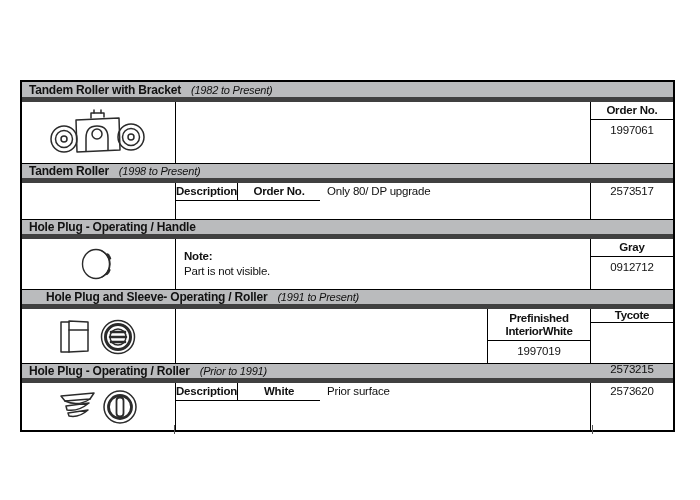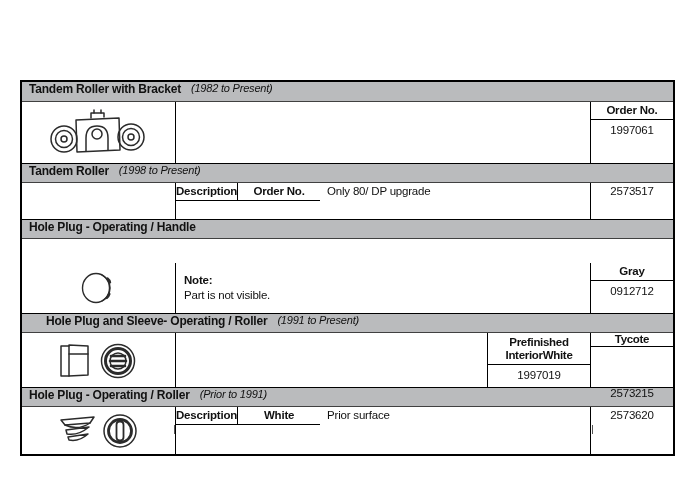--- a/index.html
+++ b/index.html
@@ -8,22 +8,22 @@
   .stage { position:relative; width:700px; height:500px; background:#fff; overflow:hidden; }
 
   .parts-table {
     position:absolute; left:20px; top:80px; width:655px;
     border:2px solid #000; background:#fff;
   }
 
   
   .sec-header {
     height:20px; background:#babbbd;
-    border-bottom:1px solid #404040;
-    display:flex; padding-left:7px;
+    border-bottom:5px solid #404040;
+    display:flex; align-items:center; padding-left:7px;
     letter-spacing:-0.2px; white-space:nowrap; overflow:hidden;
   }
   .sec-header + * { border-top:none; }
   .sec-header:not(:first-child) { border-top:1px solid #000; }
   .sec-title { font-weight:bold; font-size:12px; }
   .sec-date { font-style:italic; font-size:11px; margin-left:10px; }
 
   .flexrow { display:flex; align-items:stretch; }
 
   .img-cell { width:154px; border-right:1px solid #000; display:flex; align-items:center; justify-content:center; }
@@ -41,21 +41,21 @@
   .tr-r1 { display:flex; height:18px; border-bottom:1px solid #000; }
   .tr-r2 { display:flex; flex:1; }
   .desc-head { flex:1; border-right:1px solid #000; font-weight:bold; font-size:11.5px; text-align:center; line-height:17px; letter-spacing:-0.2px; }
   .desc-val  { flex:1; border-right:1px solid #000; font-size:11.5px; text-align:left; padding:2px 0 0 7px; letter-spacing:-0.2px; }
   .num-head  { width:82px; font-weight:bold; font-size:11.5px; text-align:center; line-height:17px; letter-spacing:-0.2px; }
   .num-val   { width:82px; font-size:11.5px; text-align:center; padding-top:2px; letter-spacing:-0.2px; }
 
   
   .s1-body { height:61px; }
   .s2-body { height:36px; }
-  .s3-body { height:50px;margin-top:24px; }
+  .s3-body { height:50px; }
   .s4-body { height:54px; }
   .s5-body { height:47px; }
 
   
   .note-wrap { position:absolute; left:8px; top:50%; transform:translateY(-50%); font-size:11.5px; letter-spacing:-0.2px; }
   .note-label { font-weight:bold; line-height:15px; }
   .note-text { line-height:15px; }
 
   
   .colA { width:103px; border-right:1px solid #000; display:flex; flex-direction:column; }

